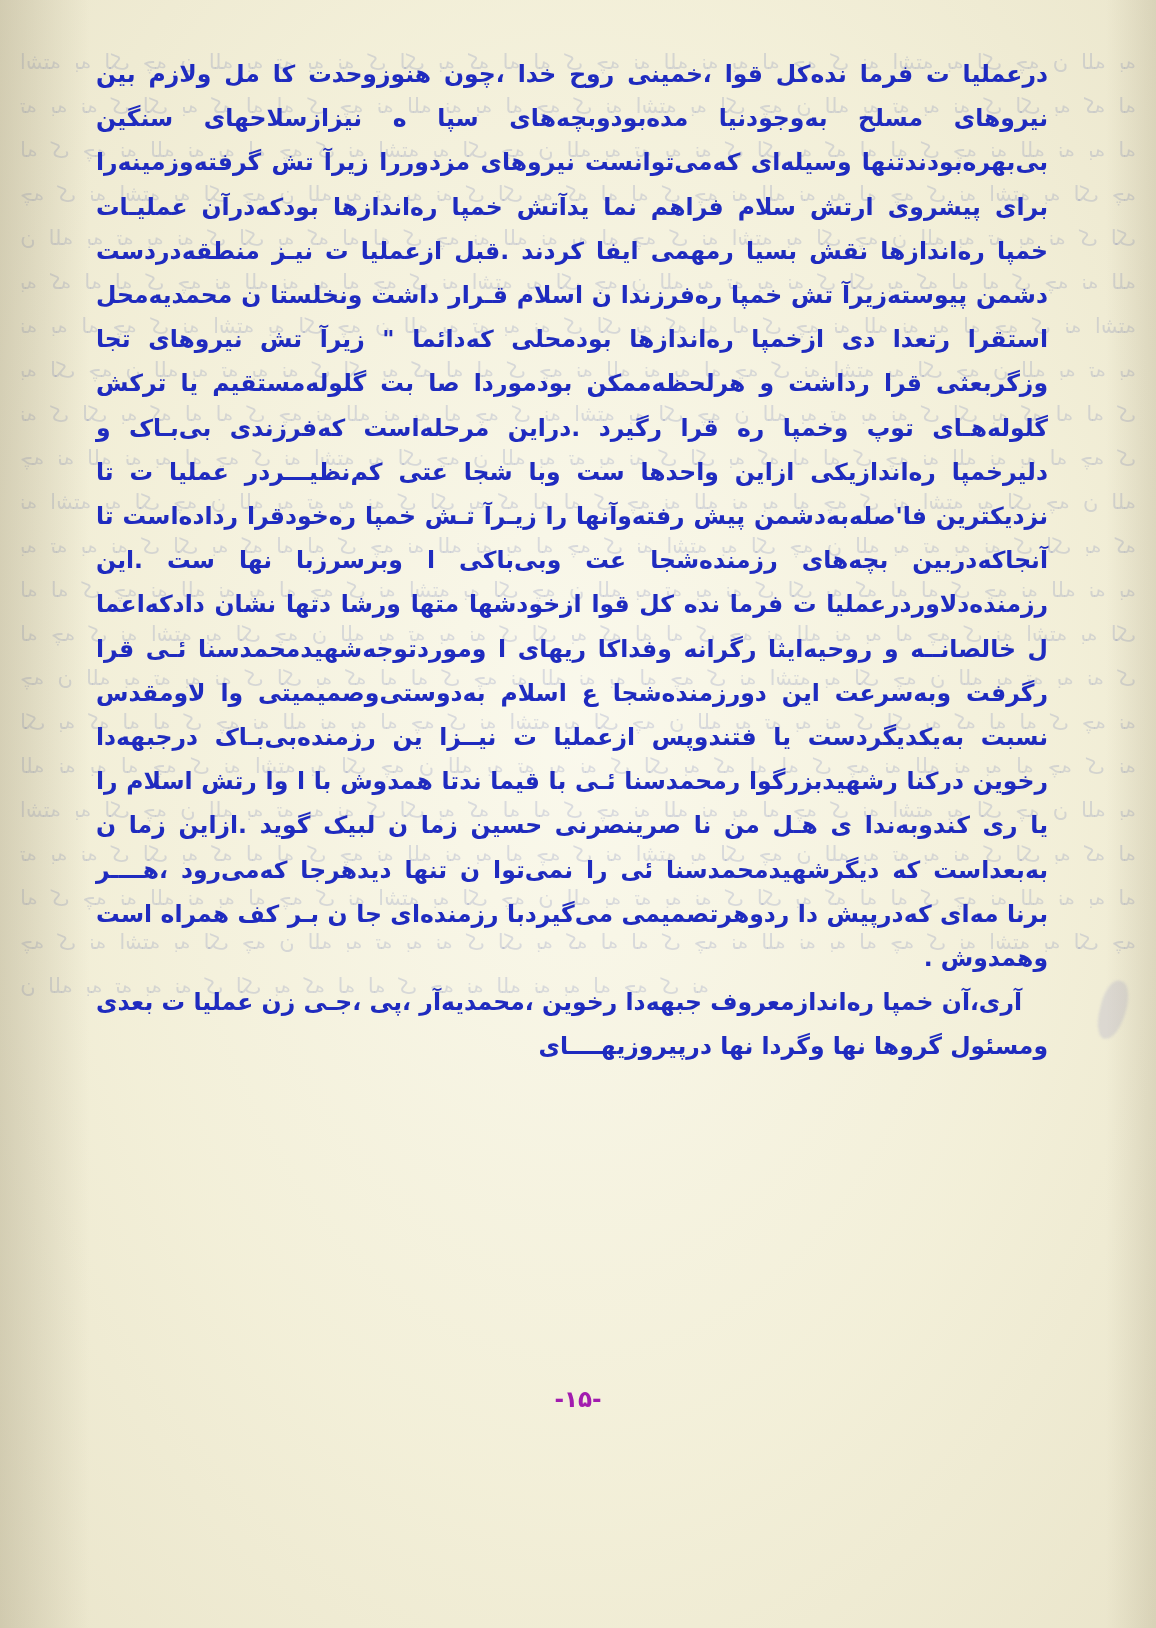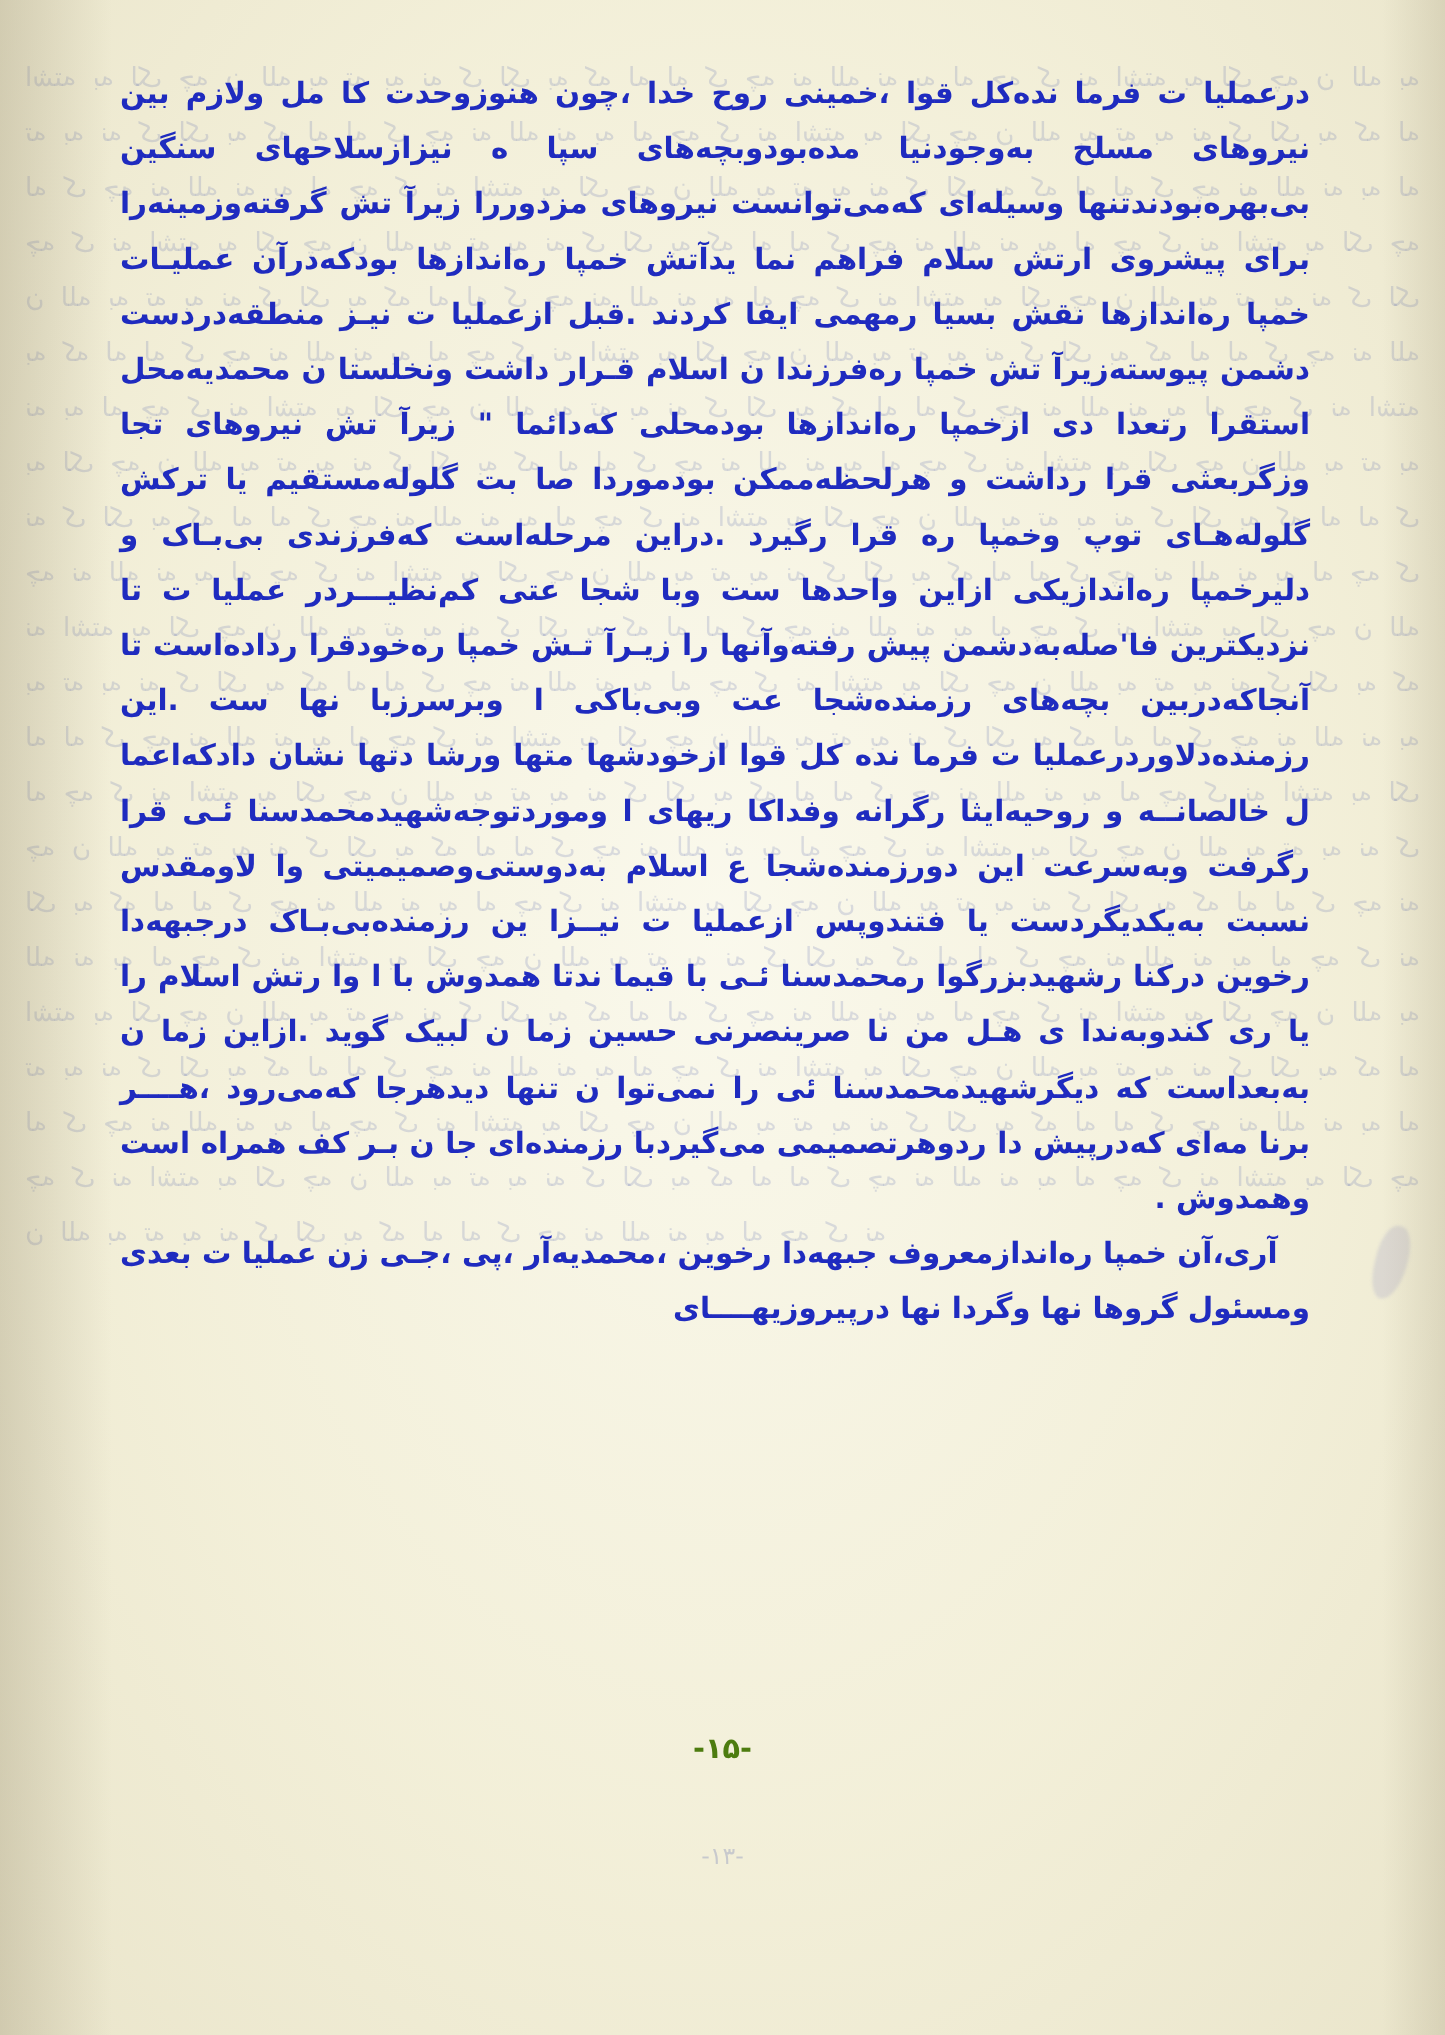--- a/index.html
+++ b/index.html
@@ -74,21 +74,21 @@
   }
   #main-text p.indented {
     text-indent: 26px;
   }
   #page-number {
     position: absolute;
     top: 1386px;
     left: 0;
     width: 100%;
     text-align: center;
-    color: #4d7c0f;
+    color: #a21caf;
     font-size: 23px;
     font-weight: bold;
     letter-spacing: 1px;
   }
   #bleed-number-1, #bleed-number-2 {
     position: absolute;
     left: 0;
     width: 100%;
     text-align: center;
     color: rgba(90,105,175,0.28);
@@ -151,17 +151,16 @@
 
   <div id="main-text">
     <p>درعملیا ت فرما نده‌کل قوا ،خمینی روح خدا ،چون هنوزوحدت کا مل ولازم بین نیروهای مسلح به‌وجودنیا مده‌بودوبچه‌های سپا ه نیزازسلاحهای سنگین بی‌بهره‌بودندتنها وسیله‌ای که‌می‌توانست نیروهای مزدوررا زیرآ تش گرفته‌وزمینه‌را برای پیشروی ارتش سلام فراهم نما یدآتش خمپا ره‌اندازها بودکه‌درآن عملیـات خمپا ره‌اندازها نقش بسیا رمهمی ایفا کردند .قبل ازعملیا ت نیـز منطقه‌دردست دشمن پیوسته‌زیرآ تش خمپا ره‌فرزندا ن اسلام قـرار داشت ونخلستا ن محمدیه‌محل استقرا رتعدا دی ازخمپا ره‌اندازها بودمحلی که‌دائما " زیرآ تش نیروهای تجا وزگربعثی قرا رداشت و هرلحظه‌ممکن بودموردا صا بت گلوله‌مستقیم یا ترکش گلوله‌هـای توپ وخمپا ره قرا رگیرد .دراین مرحله‌است که‌فرزندی بی‌بـاک و دلیرخمپا ره‌اندازیکی ازاین واحدها ست وبا شجا عتی کم‌نظیـــردر عملیا ت تا نزدیکترین فا'صله‌به‌دشمن پیش رفته‌وآنها را زیـرآ تـش خمپا ره‌خودقرا رداده‌است تا آنجاکه‌دربین بچه‌های رزمنده‌شجا عت وبی‌باکی ا وبرسرزبا نها ست .این رزمنده‌دلاوردرعملیا ت فرما نده کل قوا ازخودشها متها ورشا دتها نشان دادکه‌اعما ل خالصانــه و روحیه‌ایثا رگرانه وفداکا ریهای ا ومورد‌توجه‌شهیدمحمدسنا ئـی قرا رگرفت وبه‌سرعت این دورزمنده‌شجا ع اسلام به‌دوستی‌وصمیمیتی وا لاومقدس نسبت به‌یکدیگردست یا فتندوپس ازعملیا ت نیــزا ین رزمنده‌بی‌بـاک درجبهه‌دا رخوین درکنا رشهیدبزرگوا رمحمدسنا ئـی با قیما ندتا همدوش با ا وا رتش اسلام را یا ری کندوبه‌ندا ی هـل من نا صرینصرنی حسین زما ن لبیک گوید .ازاین زما ن به‌بعداست که‌ دیگرشهیدمحمدسنا ئی را نمی‌توا ن تنها دیدهرجا که‌می‌رود ،هــــر برنا مه‌ای که‌درپیش دا ردوهرتصمیمی می‌گیردبا رزمنده‌ای جا ن بـر کف همراه است وهمدوش .</p>
     <p class="indented">آری،آن خمپا ره‌اندازمعروف جبهه‌دا رخوین ،محمدیه‌آر ،پی ،جـی زن عملیا ت بعدی ومسئول گروها نها وگردا نها درپیروزیهــــای</p>
   </div>
 
   <div id="smudge-right"></div>
 
   <div id="page-number">-۱۵-</div>
 
-  <div id="bleed-number-1">-۱۳-</div>
 
   <div id="left-edge-shadow"></div>
   <div id="right-edge-shadow"></div>
 </div>
 
 </body></html>

